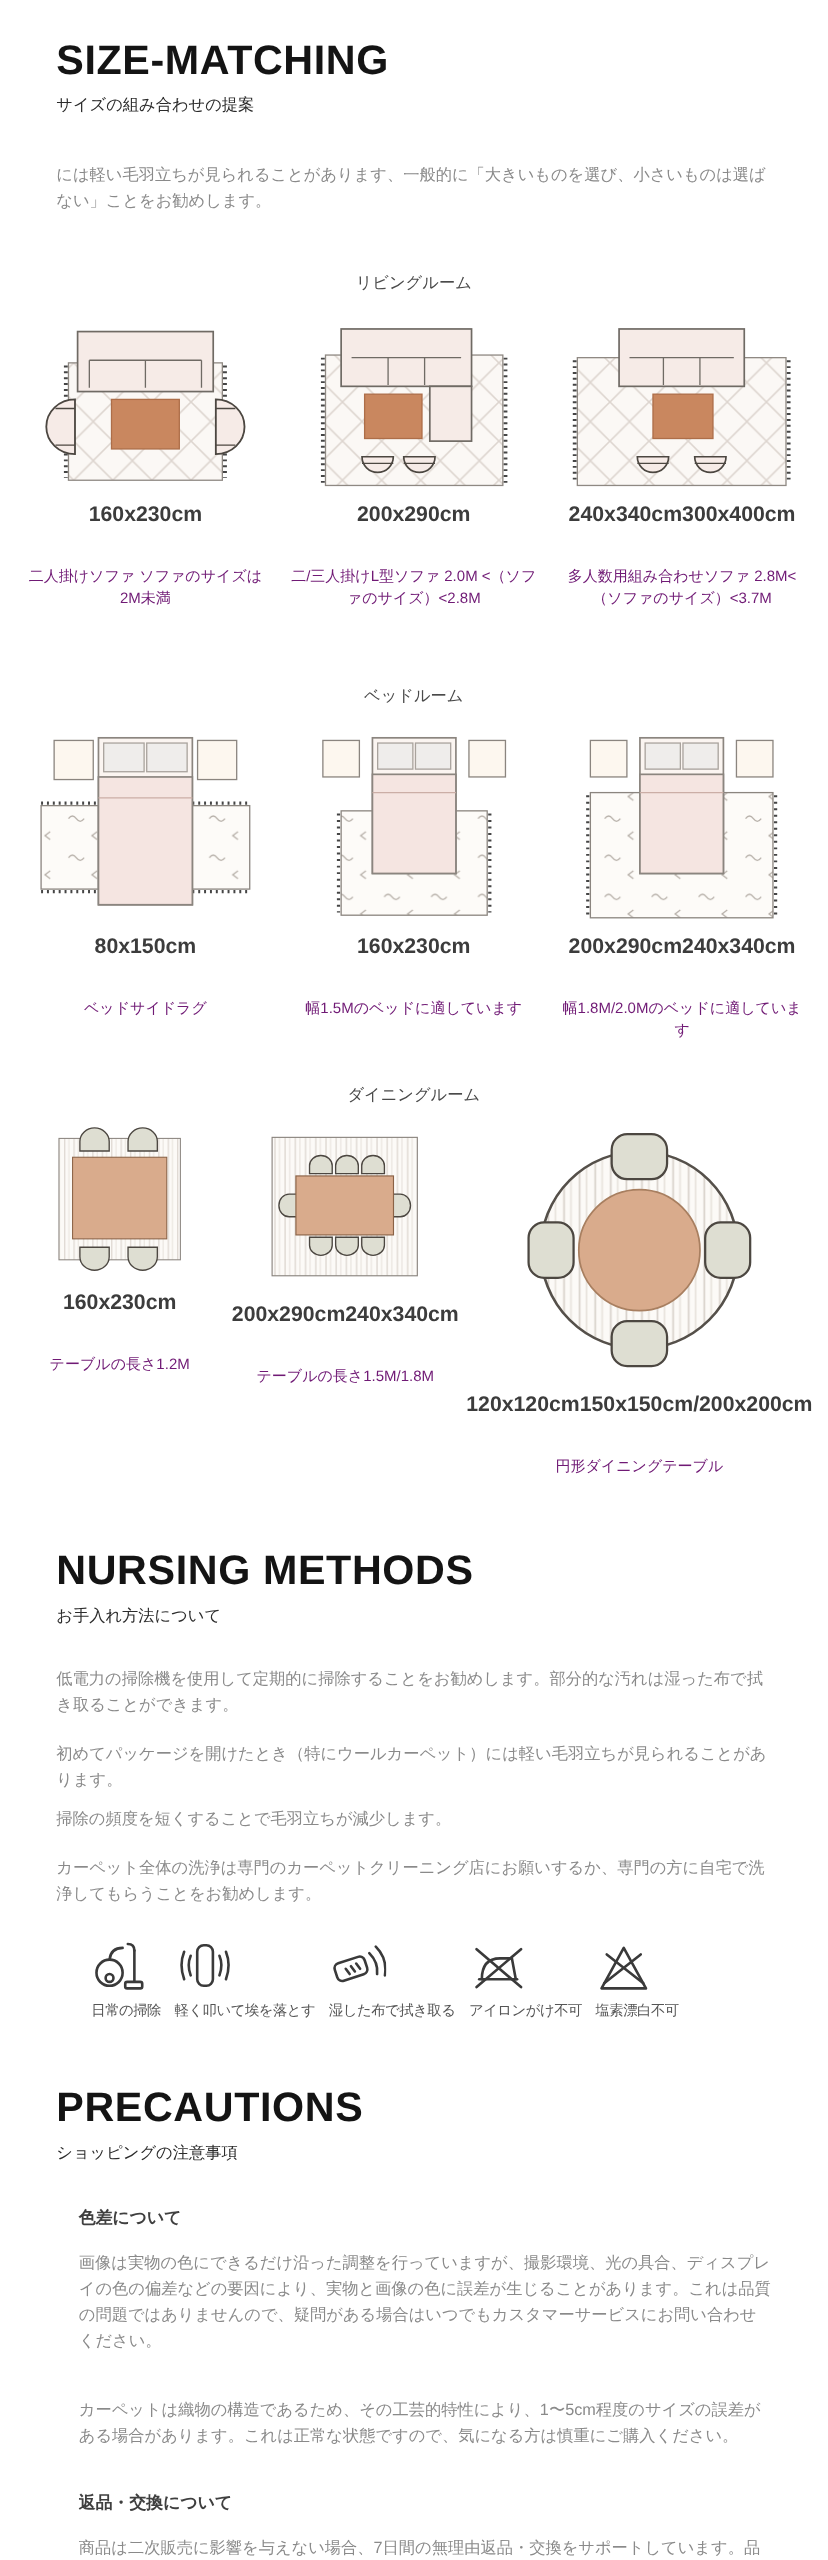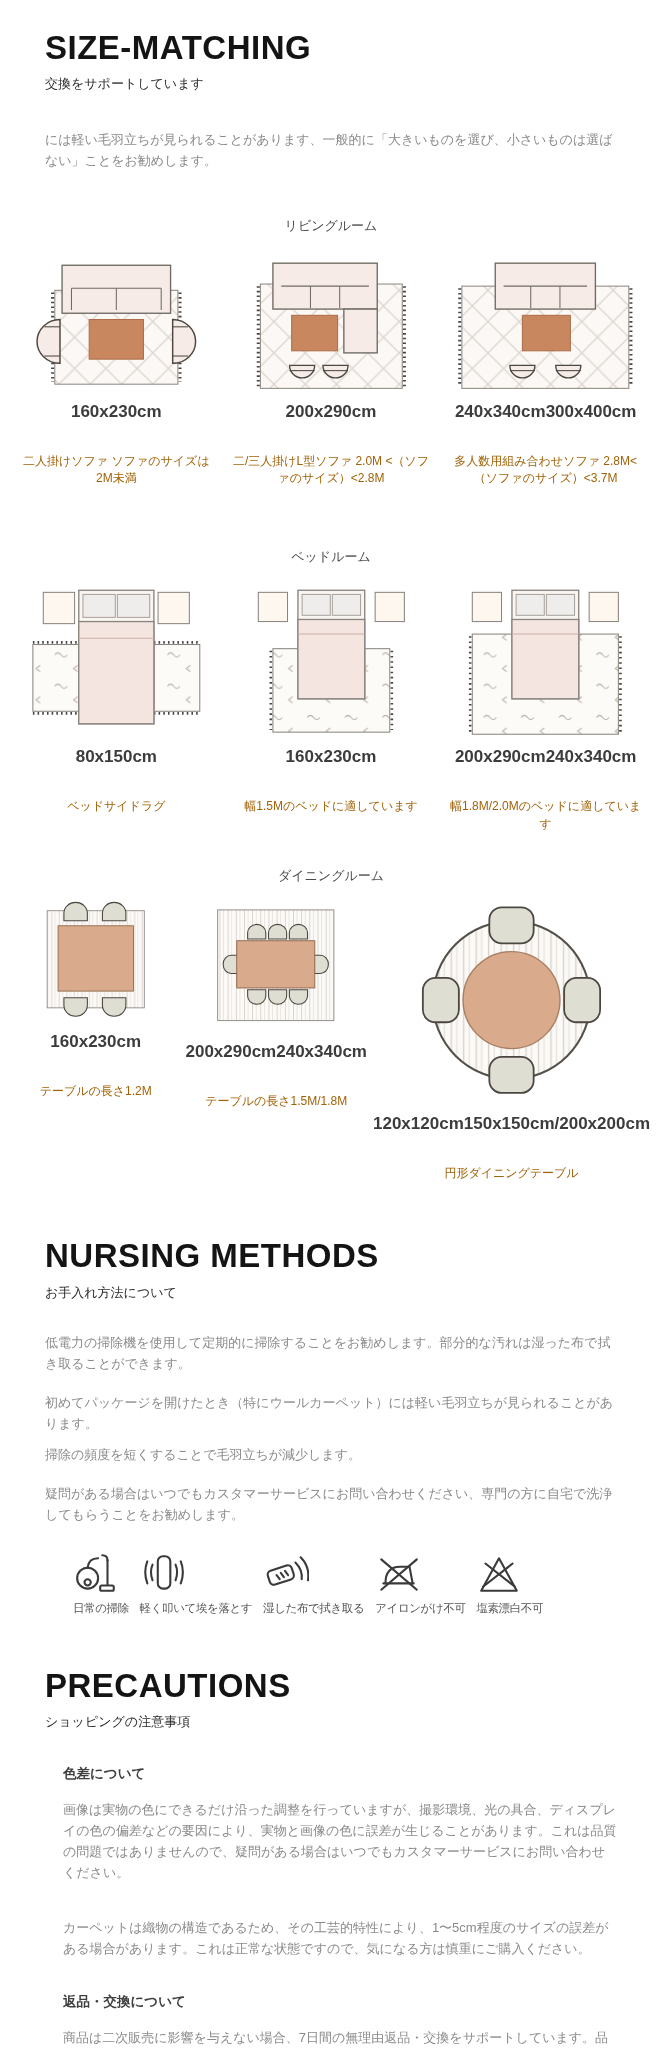--- a/index.html
+++ b/index.html
@@ -23,21 +23,21 @@
     display:grid; grid-template-columns:repeat(3,1fr);
     column-gap:6px; padding:0 12px;
   }
   .card { display:flex; flex-direction:column; align-items:center; }
   .card svg { width:100%; height:auto; display:block; }
   .size-label {
     font-size:17px; font-weight:bold; color:#3c3c3c;
     text-align:center; line-height:1.3;
   }
   .size-desc {
-    font-size:12px; color:#a16207; text-align:center;
+    font-size:12px; color:#701a75; text-align:center;
     line-height:1.45; margin-top:8px; padding:0 4px;
   }
   .size-wrap { margin-top:6px; min-height:44px; display:flex; flex-direction:row; justify-content:flex-end; }
 
   .nursing-paras p { margin-bottom:10px; }
   .nursing-paras p.gap { margin-bottom:18px; }
 
   .care-row { display:flex; align-items:flex-start; margin:26px 0 0 28px; width:470px; justify-content:space-between; }
   .care-item { display:flex; flex-direction:column; flex:0 0 auto; }
   .care-item svg { width:46px; height:46px; }
@@ -63,21 +63,21 @@
     <pattern id="pSquiggle" width="36" height="30" patternUnits="userSpaceOnUse">
       <rect width="36" height="30" fill="#fdfbf8"></rect>
       <path d="M5 8 q3 -4 6 0 q3 4 6 0" fill="none" stroke="#b6afa8" stroke-width="1"></path>
       <path d="M27 18 l-4 3 l4 3" fill="none" stroke="#b6afa8" stroke-width="1"></path>
     </pattern>
   </defs>
 </svg>
 
 <div class="sec" style="padding-top:30px">
   <div class="h1">SIZE-MATCHING</div>
-  <div class="h1-sub">交換をサポートしています</div>
+  <div class="h1-sub">サイズの組み合わせの提案</div>
   <p class="body-text sm-intro">には軽い毛羽立ちが見られることがあります、一般的に「大きいものを選び、小さいものは選ばない」ことをお勧めします。</p>
 </div>
 
 <div class="room-label" style="margin-top:46px">リビングルーム</div>
 <div class="room-grid" style="margin-top:24px">
 
   <div class="card">
     <svg viewBox="0 0 200 130">
       <line x1="39" y1="32" x2="39" y2="118" stroke="#454545" stroke-width="3" stroke-dasharray="1.5 3"></line>
       <line x1="161" y1="32" x2="161" y2="118" stroke="#454545" stroke-width="3" stroke-dasharray="1.5 3"></line>
@@ -266,21 +266,21 @@
   </div>
 </div>
 
 <div class="sec" style="padding-top:56px">
   <div class="h1">NURSING METHODS</div>
   <div class="h1-sub">お手入れ方法について</div>
   <div class="nursing-paras body-text" style="margin-top:30px">
     <p class="gap">低電力の掃除機を使用して定期的に掃除することをお勧めします。部分的な汚れは湿った布で拭き取ることができます。</p>
     <p>初めてパッケージを開けたとき（特にウールカーペット）には軽い毛羽立ちが見られることがあります。</p>
     <p class="gap">掃除の頻度を短くすることで毛羽立ちが減少します。</p>
-    <p>疑問がある場合はいつでもカスタマーサービスにお問い合わせください、専門の方に自宅で洗浄してもらうことをお勧めします。</p>
+    <p>カーペット全体の洗浄は専門のカーペットクリーニング店にお願いするか、専門の方に自宅で洗浄してもらうことをお勧めします。</p>
   </div>
 
   <div class="care-row">
     <div class="care-item">
       <svg viewBox="0 0 44 44" fill="none" stroke="#3a3a3a" stroke-width="2" stroke-linecap="round">
         <circle cx="14" cy="26" r="10"></circle>
         <circle cx="14" cy="30" r="3"></circle>
         <path d="M14 16 q1 -9 10 -9"></path>
         <path d="M33 9 v23"></path>
         <path d="M33 9 q0 -5 -5 -5"></path>

